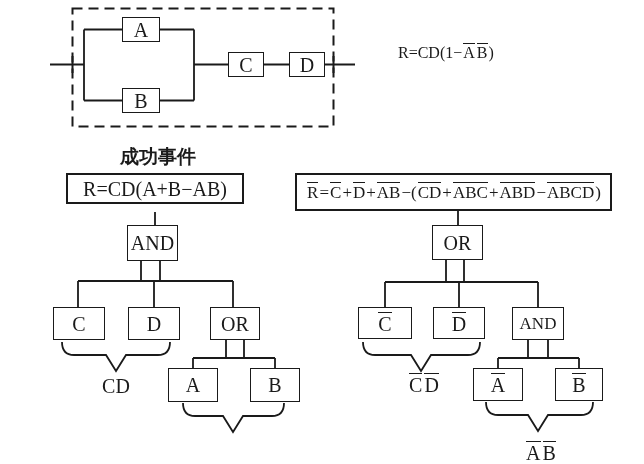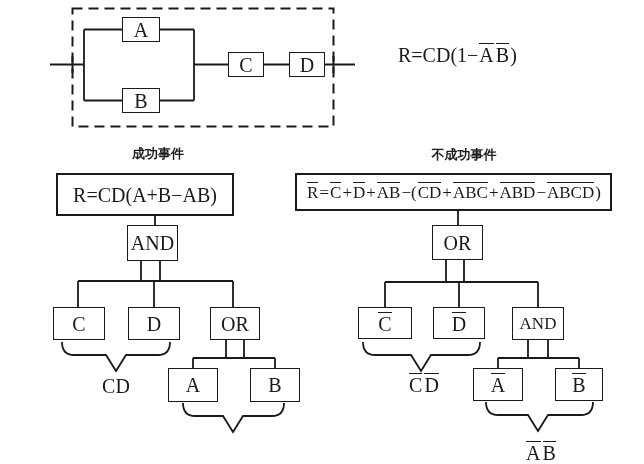--- a/index.html
+++ b/index.html
@@ -13,23 +13,23 @@
     display:flex;align-items:center;justify-content:center;
     font-size:20px;line-height:1;white-space:nowrap;
   }
   .box.thin{border-width:1.6px;}
   .lbl{
     position:absolute;display:flex;align-items:center;justify-content:center;
     font-size:20px;line-height:1;white-space:nowrap;
   }
   .hdr{
     position:absolute;text-align:center;font-family:"Liberation Sans","DejaVu Sans",sans-serif;
-    font-weight:bold;font-size:13px;line-height:1;white-space:nowrap;
+    font-weight:bold;font-size:19px;line-height:1;white-space:nowrap;
   }
-  .formula{position:absolute;font-size:20px;line-height:1;white-space:nowrap;}
+  .formula{position:absolute;font-size:16px;line-height:1;white-space:nowrap;}
   .ov{display:inline-block;border-top:1.7px solid #1a1a1a;padding-top:1px;margin:0 1px;line-height:1.02;}
   .fs17{font-size:17px;}
 </style>
 </head>
 <body>
 
 <div class="canvas">
 
   <svg class="overlay" width="644" height="464" viewBox="0 0 644 464" fill="none" stroke="#1a1a1a" stroke-width="1.8">
 
@@ -71,30 +71,29 @@
   </svg>
 
   <div class="box thin" style="left:122px;top:17px;width:38px;height:25px">A</div>
   <div class="box thin" style="left:122px;top:88px;width:38px;height:25px">B</div>
   <div class="box thin" style="left:228px;top:52px;width:36px;height:25px">C</div>
   <div class="box thin" style="left:289px;top:52px;width:36px;height:25px">D</div>
 
   <div class="formula" style="left:398px;top:43px"><span>R=CD(1−</span><span class="ov">A</span><span class="ov">B</span><span>)</span></div>
 
   <div class="hdr" style="left:100px;top:147px;width:116px">成功事件</div>
-  <div class="box" style="left:56px;top:173px;width:178px;height:43px">R=CD(A+B−AB)</div>
+  <div class="box" style="left:66px;top:173px;width:178px;height:31px">R=CD(A+B−AB)</div>
   <div class="box thin" style="left:127px;top:225px;width:51px;height:36px">AND</div>
   <div class="box thin" style="left:53px;top:307px;width:52px;height:33px">C</div>
   <div class="box thin" style="left:128px;top:307px;width:52px;height:33px">D</div>
   <div class="box thin" style="left:210px;top:307px;width:50px;height:33px">OR</div>
   <div class="box thin" style="left:168px;top:368px;width:50px;height:34px">A</div>
   <div class="box thin" style="left:250px;top:368px;width:50px;height:34px">B</div>
   <div class="lbl" style="left:86px;top:376px;width:60px">CD</div>
 
-  <div class="hdr" style="left:396px;top:148px;width:136px">不成功事件</div>
   <div class="box fs17" style="left:295px;top:173px;width:317px;height:38px">
       <span class="ov">R</span>
       <span>=</span>
       <span class="ov">C</span>
       <span>+</span>
       <span class="ov">D</span>
       <span>+</span>
       <span class="ov">AB</span>
       <span>−(</span>
       <span class="ov">CD</span>

